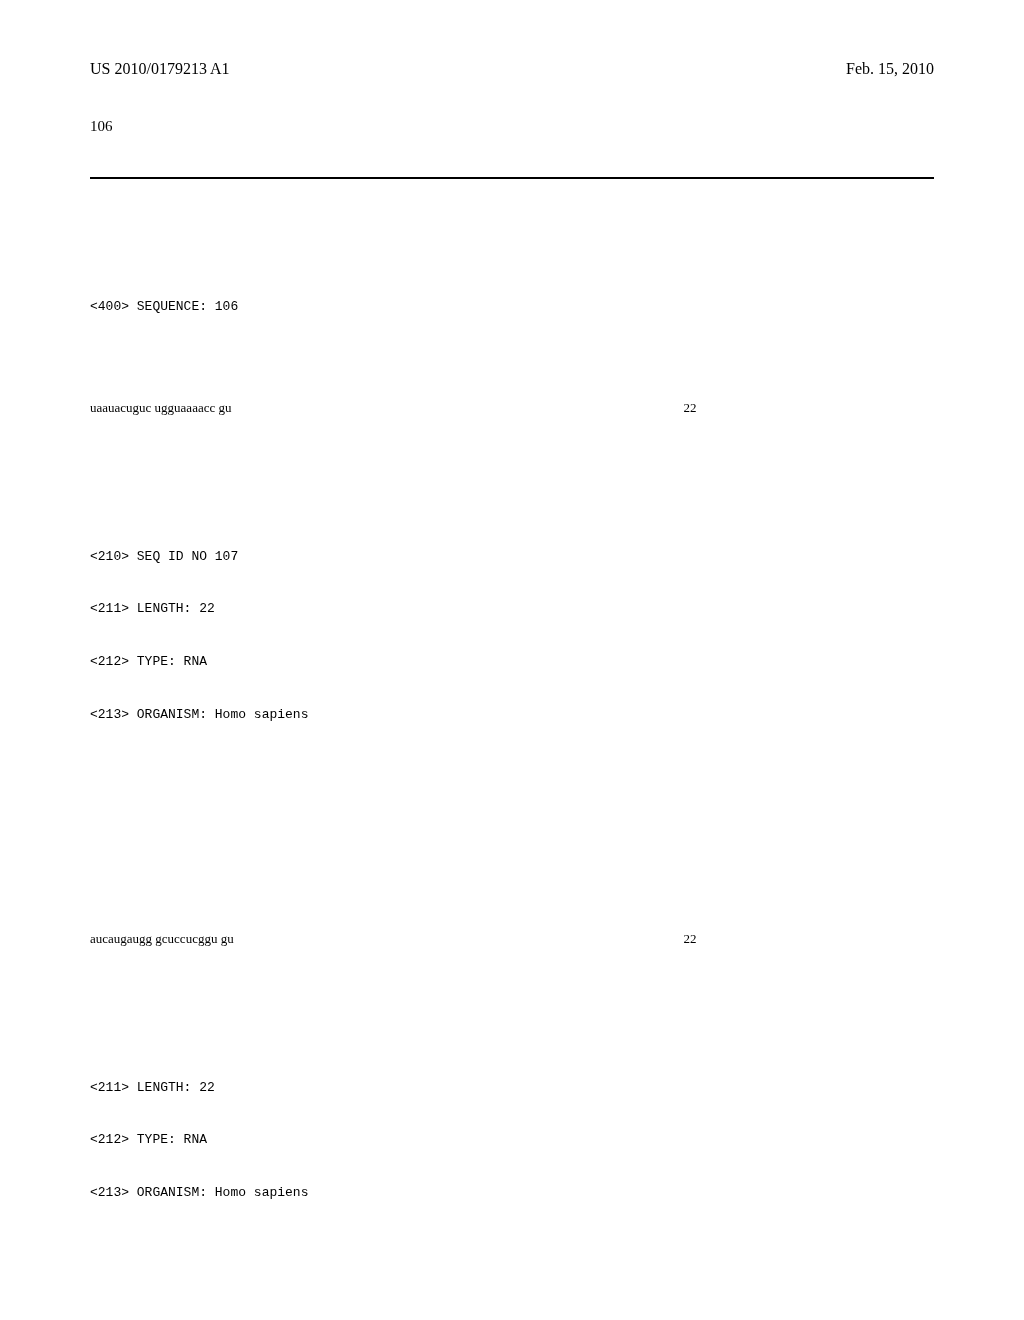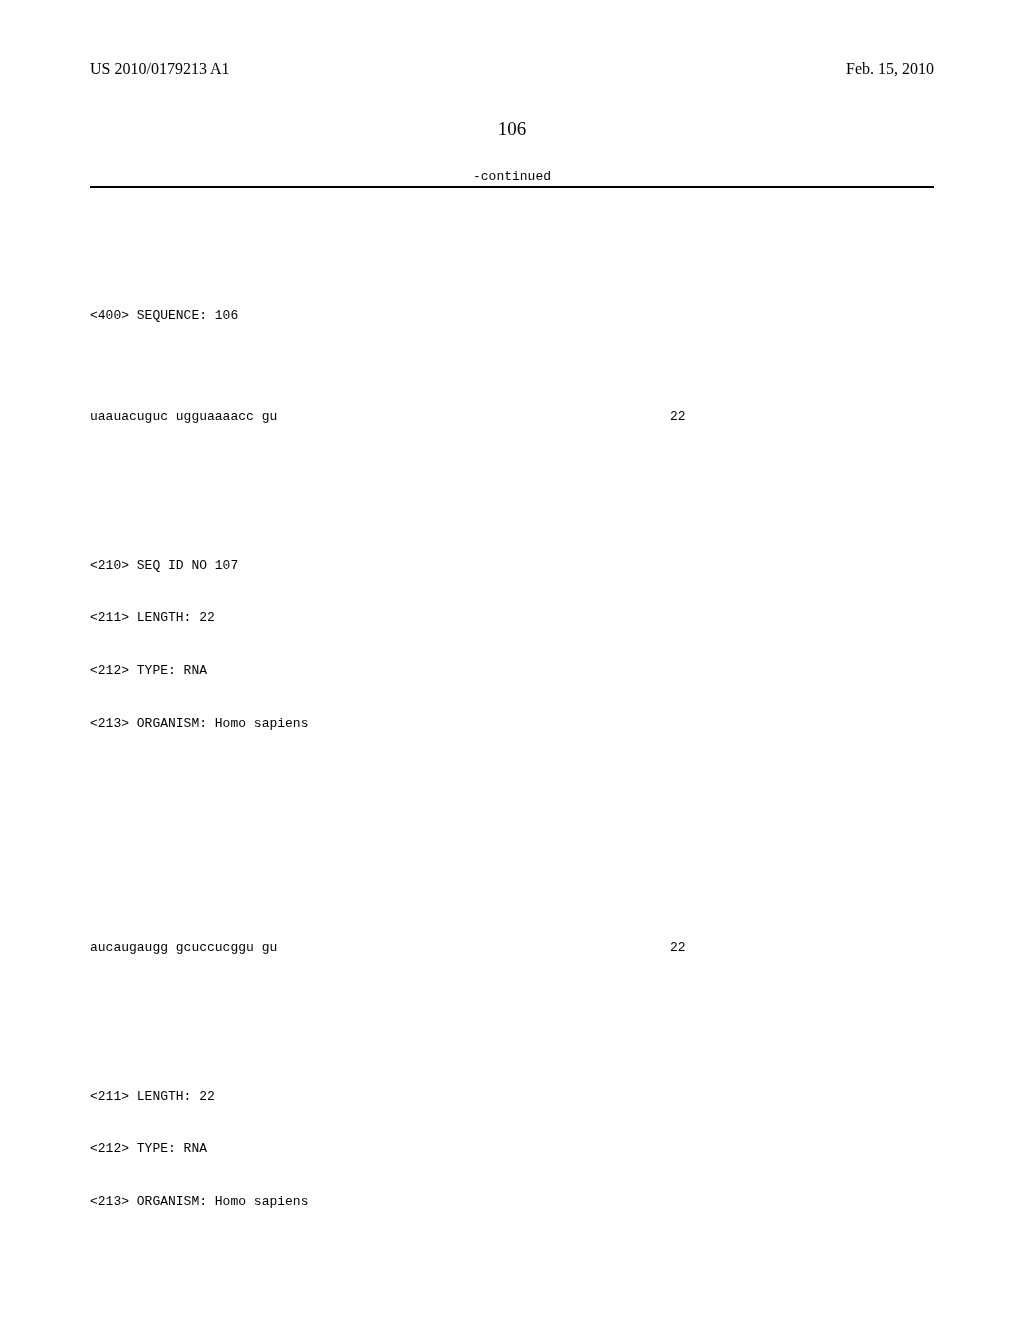--- a/index.html
+++ b/index.html
@@ -20,23 +20,23 @@
   .header {
     display: flex;
     justify-content: space-between;
     font-size: 16px;
     margin-bottom: 40px;
     gap: 37px;
   }
   .header-left {}
   .header-right {}
   .page-number {
-    text-align: center;
-    font-size: 19px;
-    margin-bottom: 29px;
+    text-align: left;
+    font-size: 15px;
+    margin-bottom: 42px;
   }
   .continued {
     text-align: center;
     font-family: "Courier New", Courier, monospace;
     font-size: 13px;
     margin-bottom: 2px;
   }
   .hr-top {
     border: none;
     border-top: 2px solid #000;
@@ -48,44 +48,44 @@
     line-height: 1.35;
     white-space: pre;
   }
   .seq-block {
     margin-bottom: 18px;
   }
   .seq-row {
     display: flex;
     justify-content: space-between;
     width: 620px;
+    font-family: Liberation Serif, serif;
   }
   .seq-text {}
   .seq-len {
-    text-align: left;
+    text-align: center;
     min-width: 40px;
   }
   .meta-line {}
   .blank {
     height: 13px;
   }
 </style>
 </head>
 <body>
 
 <div class="page">
 
   <div class="header">
     <div class="header-left">US 2010/0179213 A1</div>
     <div class="header-right">Feb. 15, 2010</div>
   </div>
 
   <div class="page-number">106</div>
 
-  <div class="continued">-continued</div>
   <hr class="hr-top">
 
   <div class="seq-listing">
 
     
     <div class="seq-block">
       <div class="meta-line">&lt;400&gt; SEQUENCE: 106</div>
       <div class="blank"></div>
       <div class="seq-row">
         <span class="seq-text">uaauacuguc ugguaaaacc gu</span>

